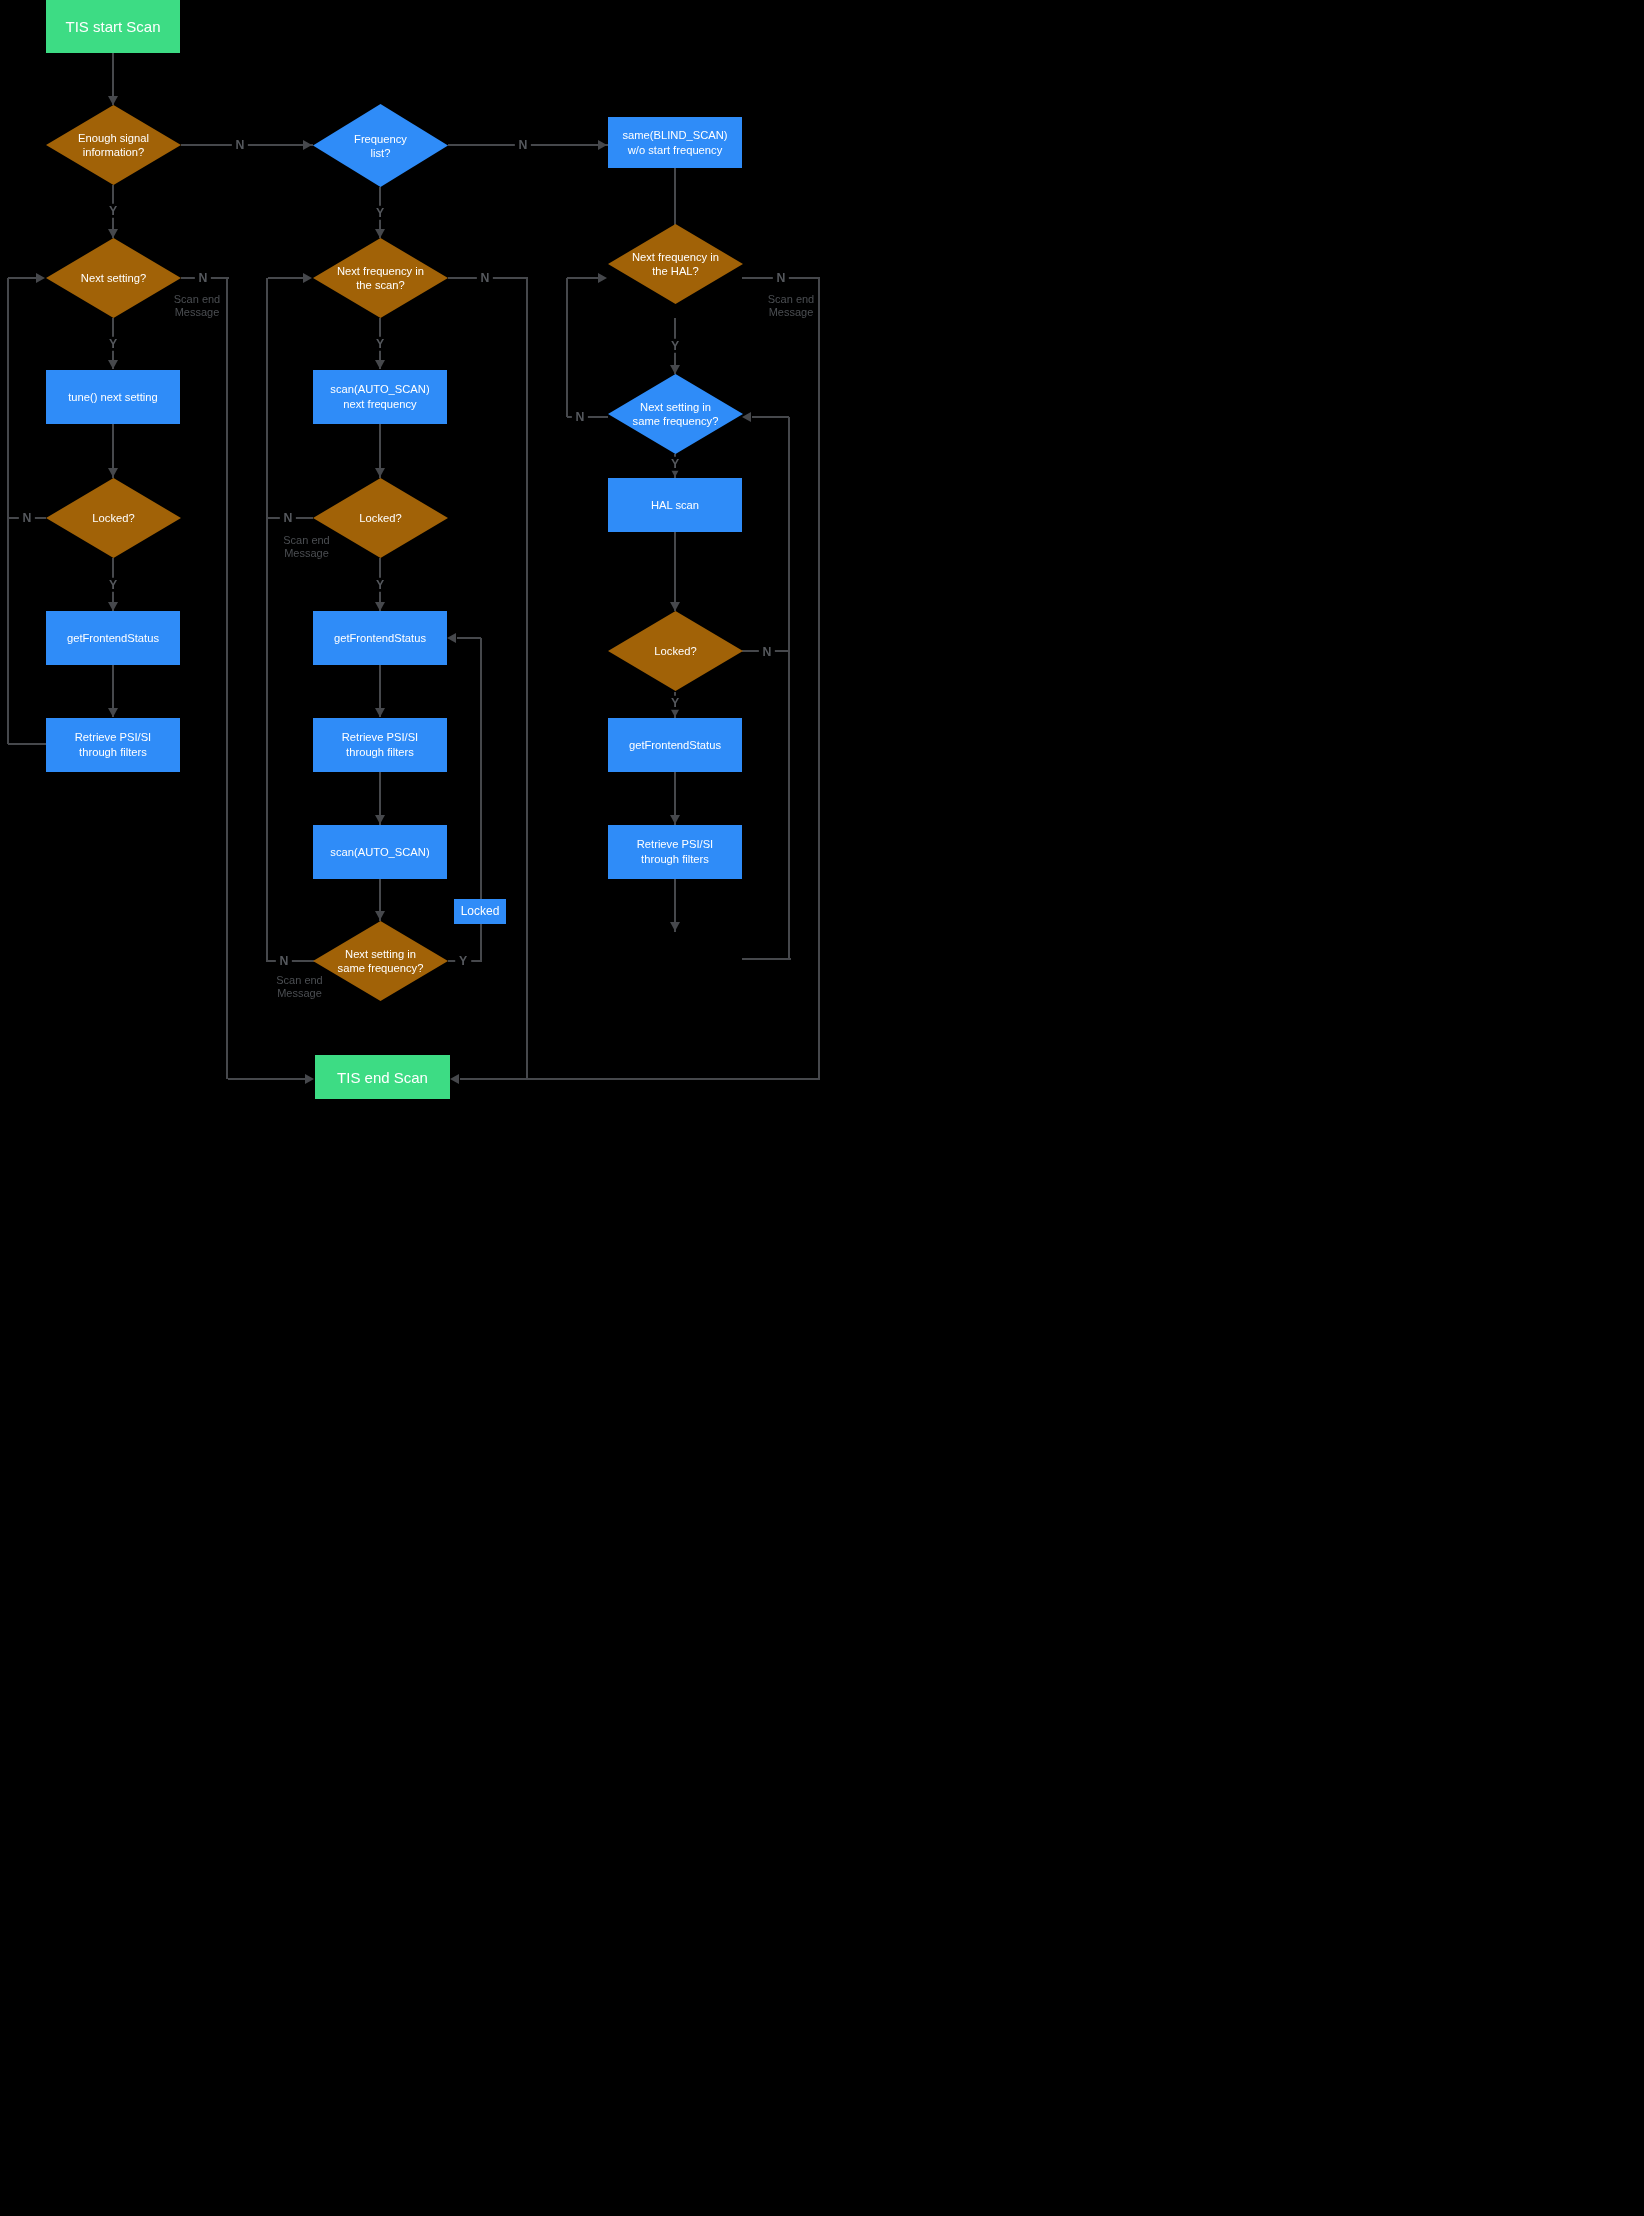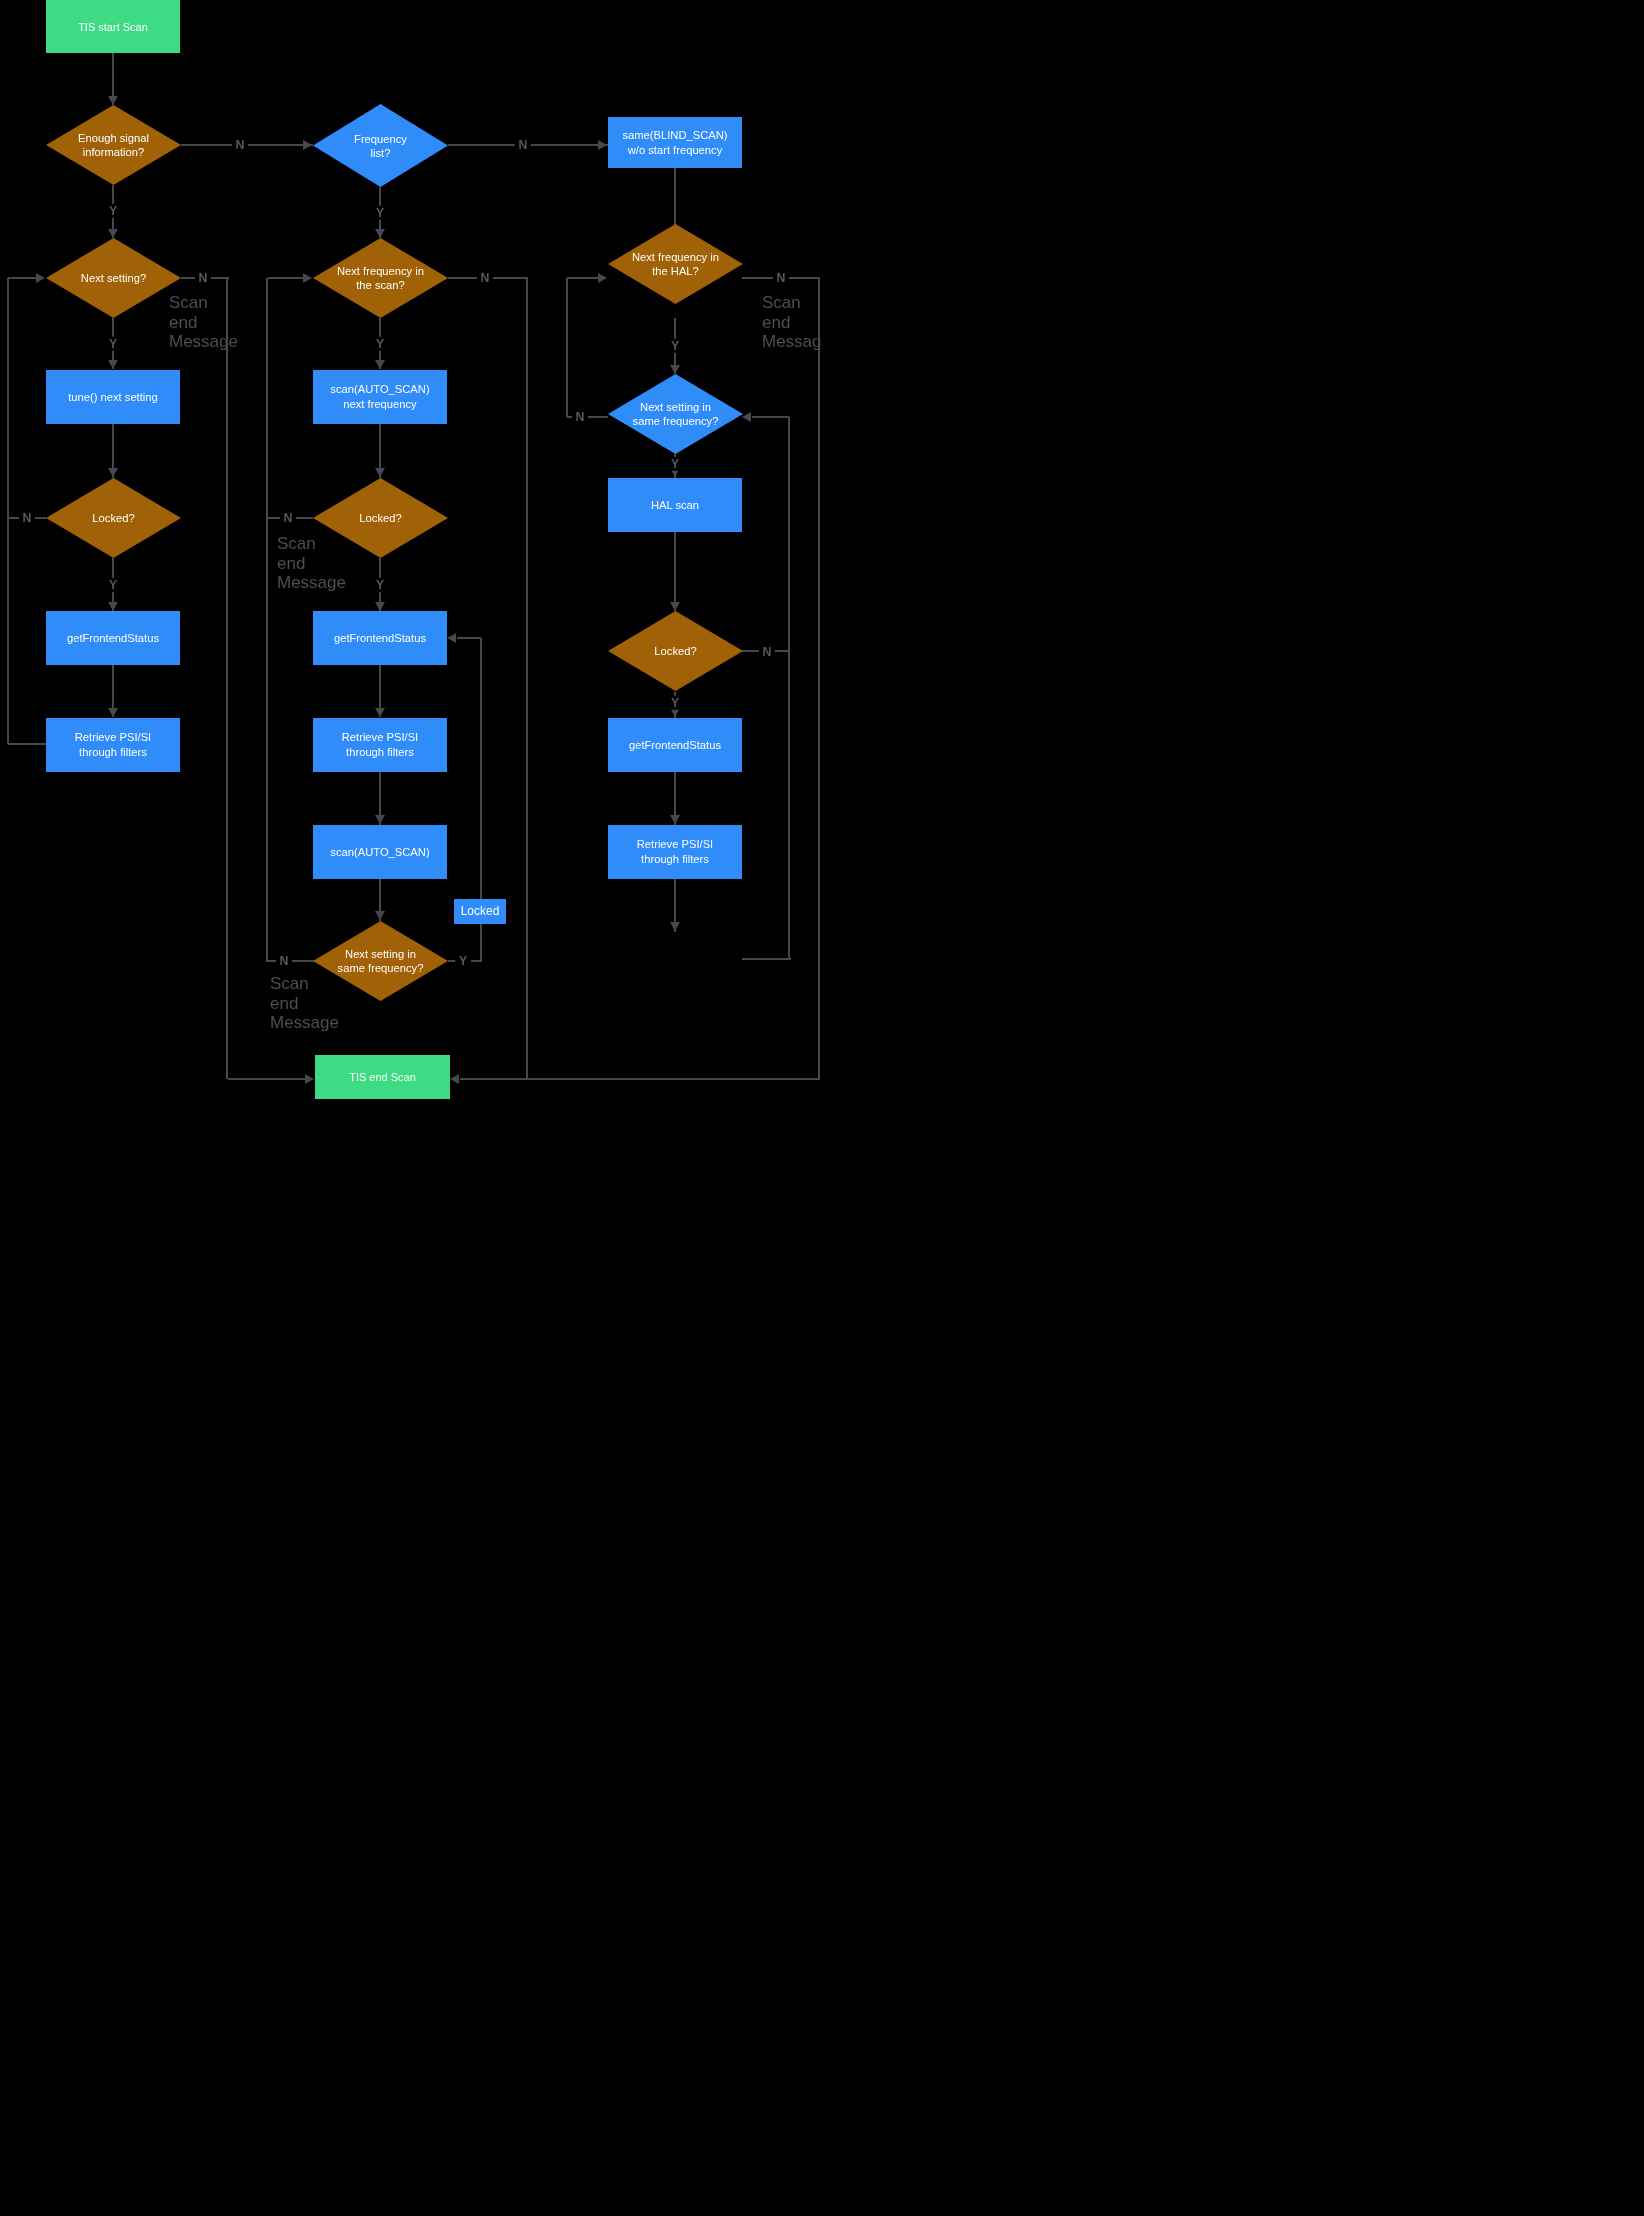--- a/index.html
+++ b/index.html
@@ -2,38 +2,38 @@
 <html style="font-size:8.5px"><head>
 <meta charset="utf-8">
 <style>
   html,body{margin:0;padding:0;background:#000;}
   #canvas{position:relative;width:822px;height:1108px;background:#000;overflow:hidden;
           font-family:"Liberation Sans",sans-serif;}
   .shape{position:absolute;display:flex;align-items:center;justify-content:center;
          text-align:center;color:#fff;box-sizing:border-box;}
   .box{font-size:11.2px;line-height:1.3;padding:0 7.5px;}
   .box.blue{background:#2f8cf8;}
-  .terminal{background:#3ddc84;font-size:11px;}
+  .terminal{background:#3ddc84;font-size:15px;}
   .diamond{clip-path:polygon(50% 0,100% 50%,50% 100%,0 50%);font-size:11.2px;line-height:1.25;
            padding:0 16px;}
   .diamond.gray{background:#a16207;}
   .diamond.blue{background:#2f8cf8;}
   .hline,.vline{position:absolute;background:#46484c;}
   .hline{height:2.1px;}
   .vline{width:2.1px;}
   .arr{position:absolute;width:0;height:0;}
   .arr.down{border-left:5.3px solid transparent;border-right:5.3px solid transparent;
             border-top:9.6px solid #46484c;}
   .arr.right{border-top:5.3px solid transparent;border-bottom:5.3px solid transparent;
              border-left:9.6px solid #46484c;}
   .arr.left{border-top:5.3px solid transparent;border-bottom:5.3px solid transparent;
             border-right:9.6px solid #46484c;}
   .lbl{position:absolute;transform:translate(-50%,-50%);background:#000;color:#55585d;
        font-size:12.3px;font-weight:bold;padding:1.1px 3.7px;line-height:1;}
-  .scanend{position:absolute;color:#4b4e52;font-size:17px;line-height:1.15;}
+  .scanend{position:absolute;color:#4b4e52;font-size:11px;line-height:1.15;text-align:center;}
   .tag{font-size:12px;}
 </style>
 </head>
 <body>
 
 <div id="canvas">
 
   <div class="vline" style="left:112px;top:53px;height:52px"></div>
   <div class="vline" style="left:112px;top:185px;height:53px"></div>
   <div class="vline" style="left:112px;top:318px;height:51px"></div>

